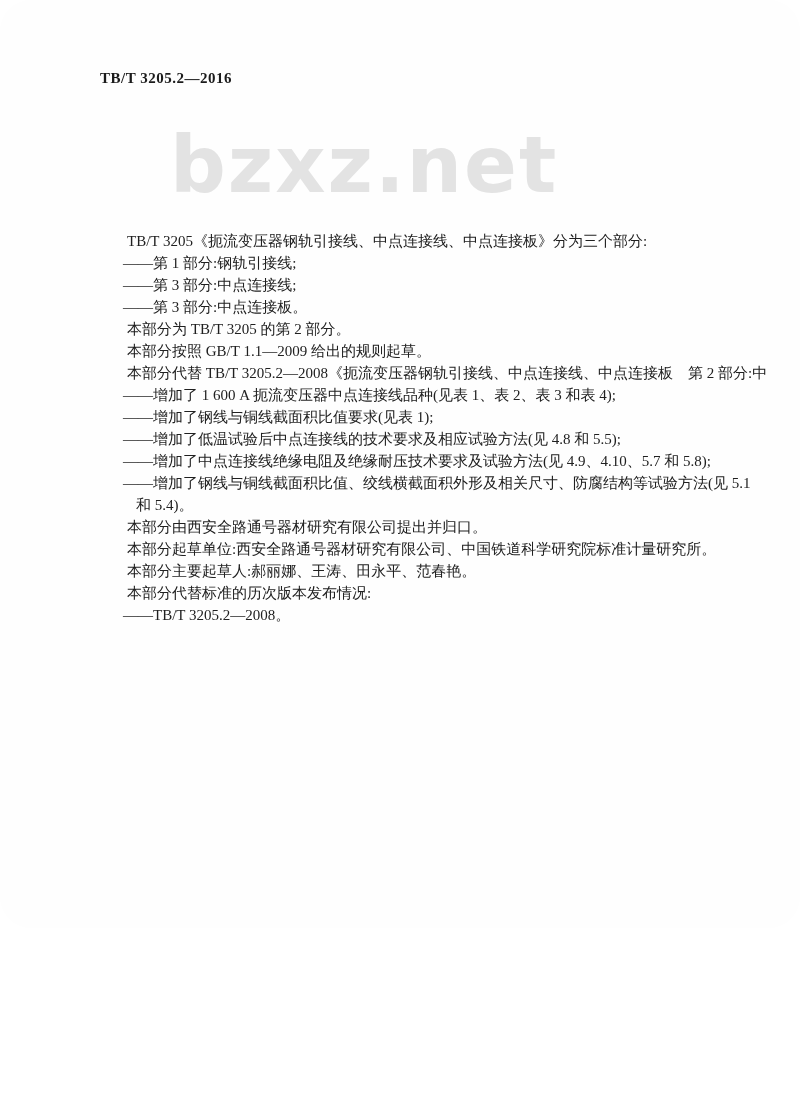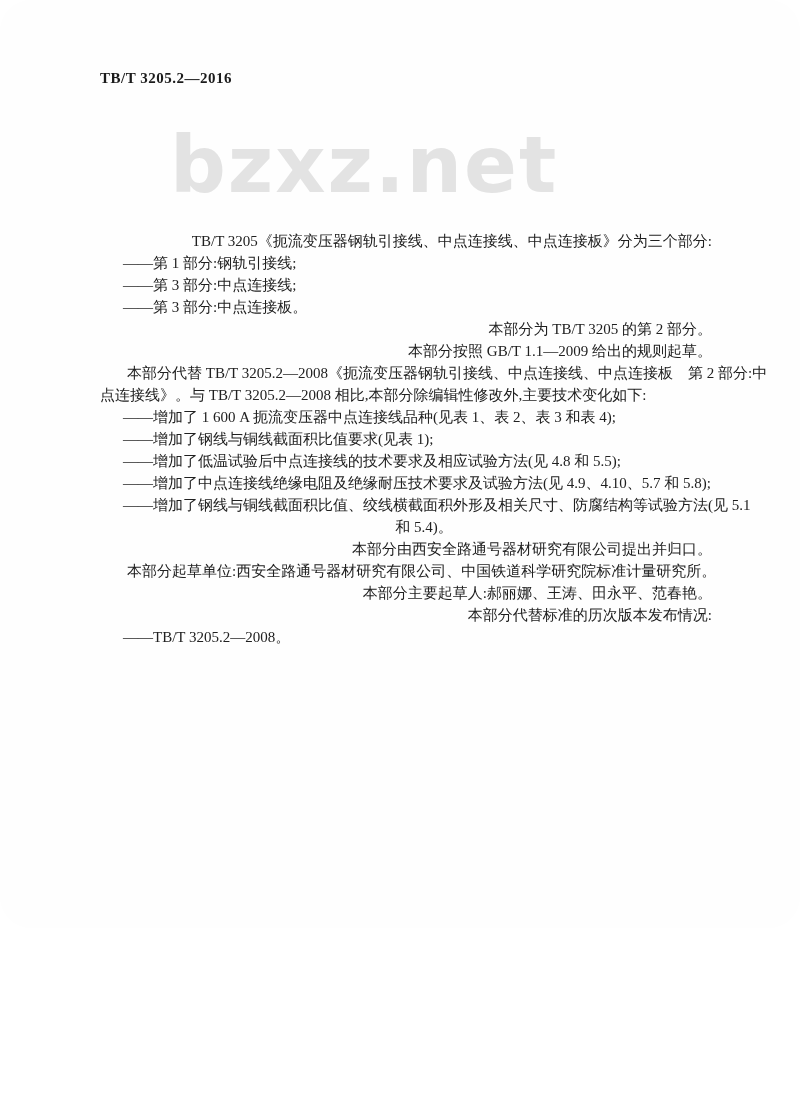--- a/index.html
+++ b/index.html
@@ -56,24 +56,24 @@
     position: absolute;
     left: 100px;
     top: 230px;
     width: 612px;
     font-size: 15px;
     line-height: 22px;
     color: #202020;
     z-index: 1;
   }
   .line { white-space: nowrap; }
-  .ind   { text-indent: 27px; text-align: right; }
+  .ind   { text-indent: 27px; }
   .dash  { text-indent: 23px; }
   .flush { text-indent: 0; }
-  .cont  { text-indent: 36px; text-align: center; }
+  .cont  { text-indent: 36px; }
   .page-number {
     position: absolute;
     left: 107px;
     top: 1013px;
     font-size: 15px;
     color: #3a3a3a;
     z-index: 1;
   }
 </style>
 </head>
@@ -87,21 +87,20 @@
 
 
   <div class="body-text">
     <div class="line ind">TB/T 3205《扼流变压器钢轨引接线、中点连接线、中点连接板》分为三个部分:</div>
     <div class="line dash">——第 1 部分:钢轨引接线;</div>
     <div class="line dash">——第 3 部分:中点连接线;</div>
     <div class="line dash">——第 3 部分:中点连接板。</div>
     <div class="line ind">本部分为 TB/T 3205 的第 2 部分。</div>
     <div class="line ind">本部分按照 GB/T 1.1—2009 给出的规则起草。</div>
     <div class="line ind">本部分代替 TB/T 3205.2—2008《扼流变压器钢轨引接线、中点连接线、中点连接板　第 2 部分:中</div>
-    <div class="line flush">点连接线》。与 TB/T 3205.2—2008 相比,本部分除编辑性修改外,主要技术变化如下:</div>
     <div class="line dash">——增加了 1 600 A 扼流变压器中点连接线品种(见表 1、表 2、表 3 和表 4);</div>
     <div class="line dash">——增加了钢线与铜线截面积比值要求(见表 1);</div>
     <div class="line dash">——增加了低温试验后中点连接线的技术要求及相应试验方法(见 4.8 和 5.5);</div>
     <div class="line dash">——增加了中点连接线绝缘电阻及绝缘耐压技术要求及试验方法(见 4.9、4.10、5.7 和 5.8);</div>
     <div class="line dash">——增加了钢线与铜线截面积比值、绞线横截面积外形及相关尺寸、防腐结构等试验方法(见 5.1</div>
     <div class="line cont">和 5.4)。</div>
     <div class="line ind">本部分由西安全路通号器材研究有限公司提出并归口。</div>
     <div class="line ind">本部分起草单位:西安全路通号器材研究有限公司、中国铁道科学研究院标准计量研究所。</div>
     <div class="line ind">本部分主要起草人:郝丽娜、王涛、田永平、范春艳。</div>
     <div class="line ind">本部分代替标准的历次版本发布情况:</div>

